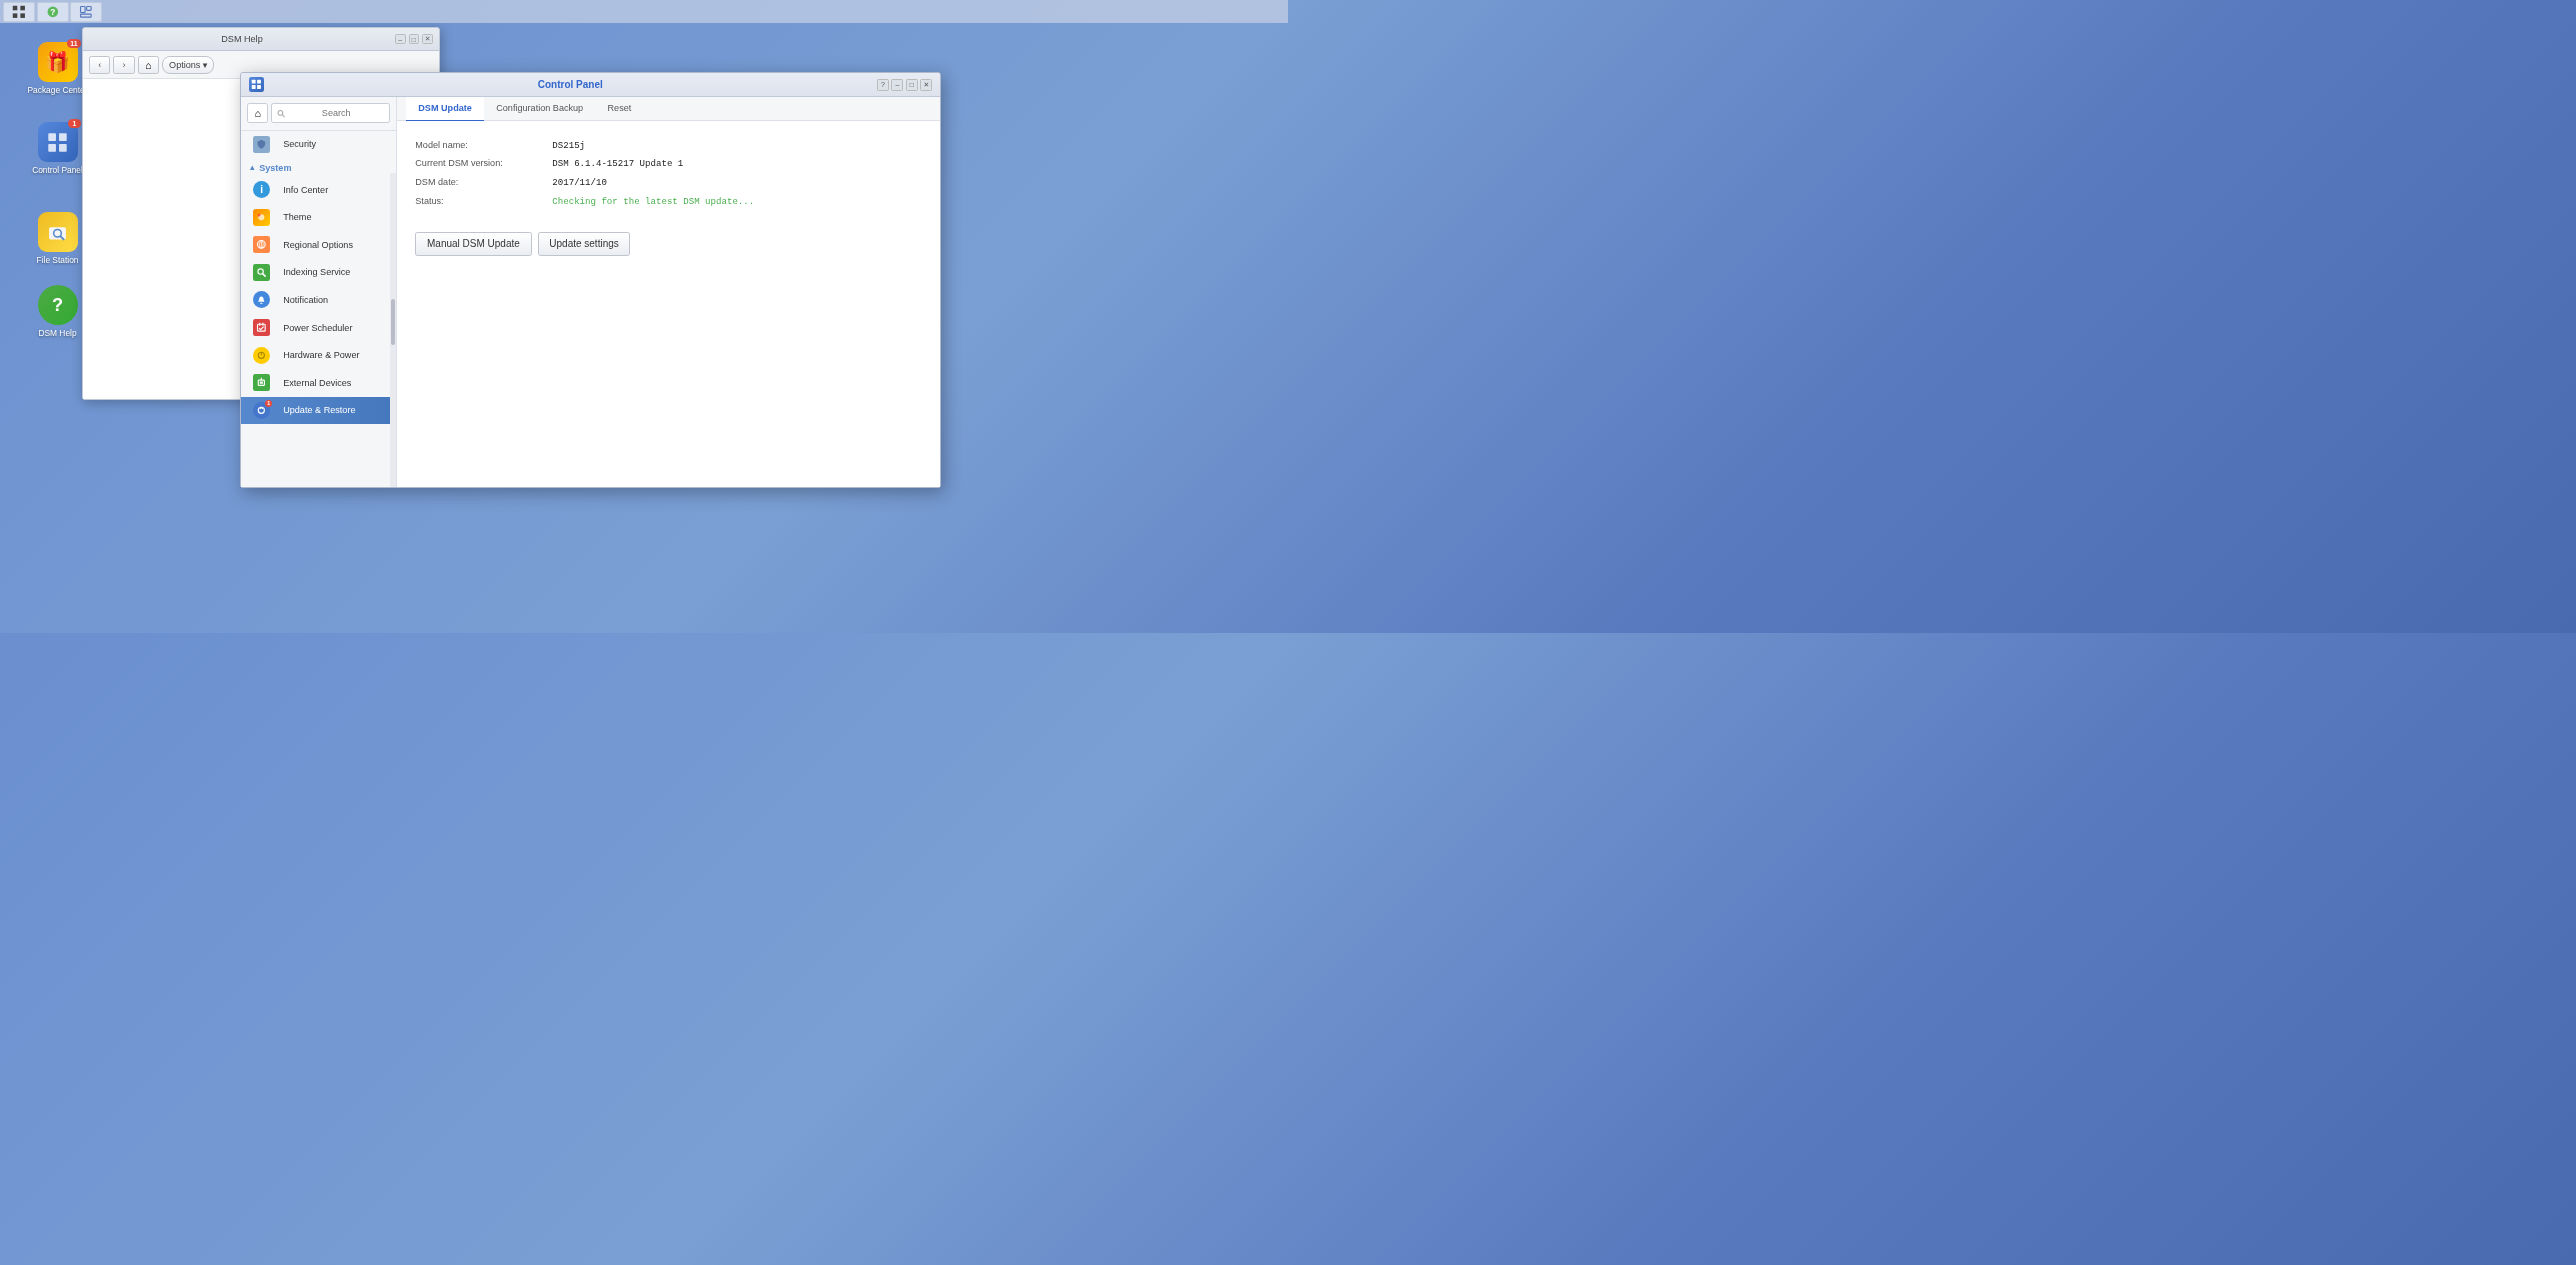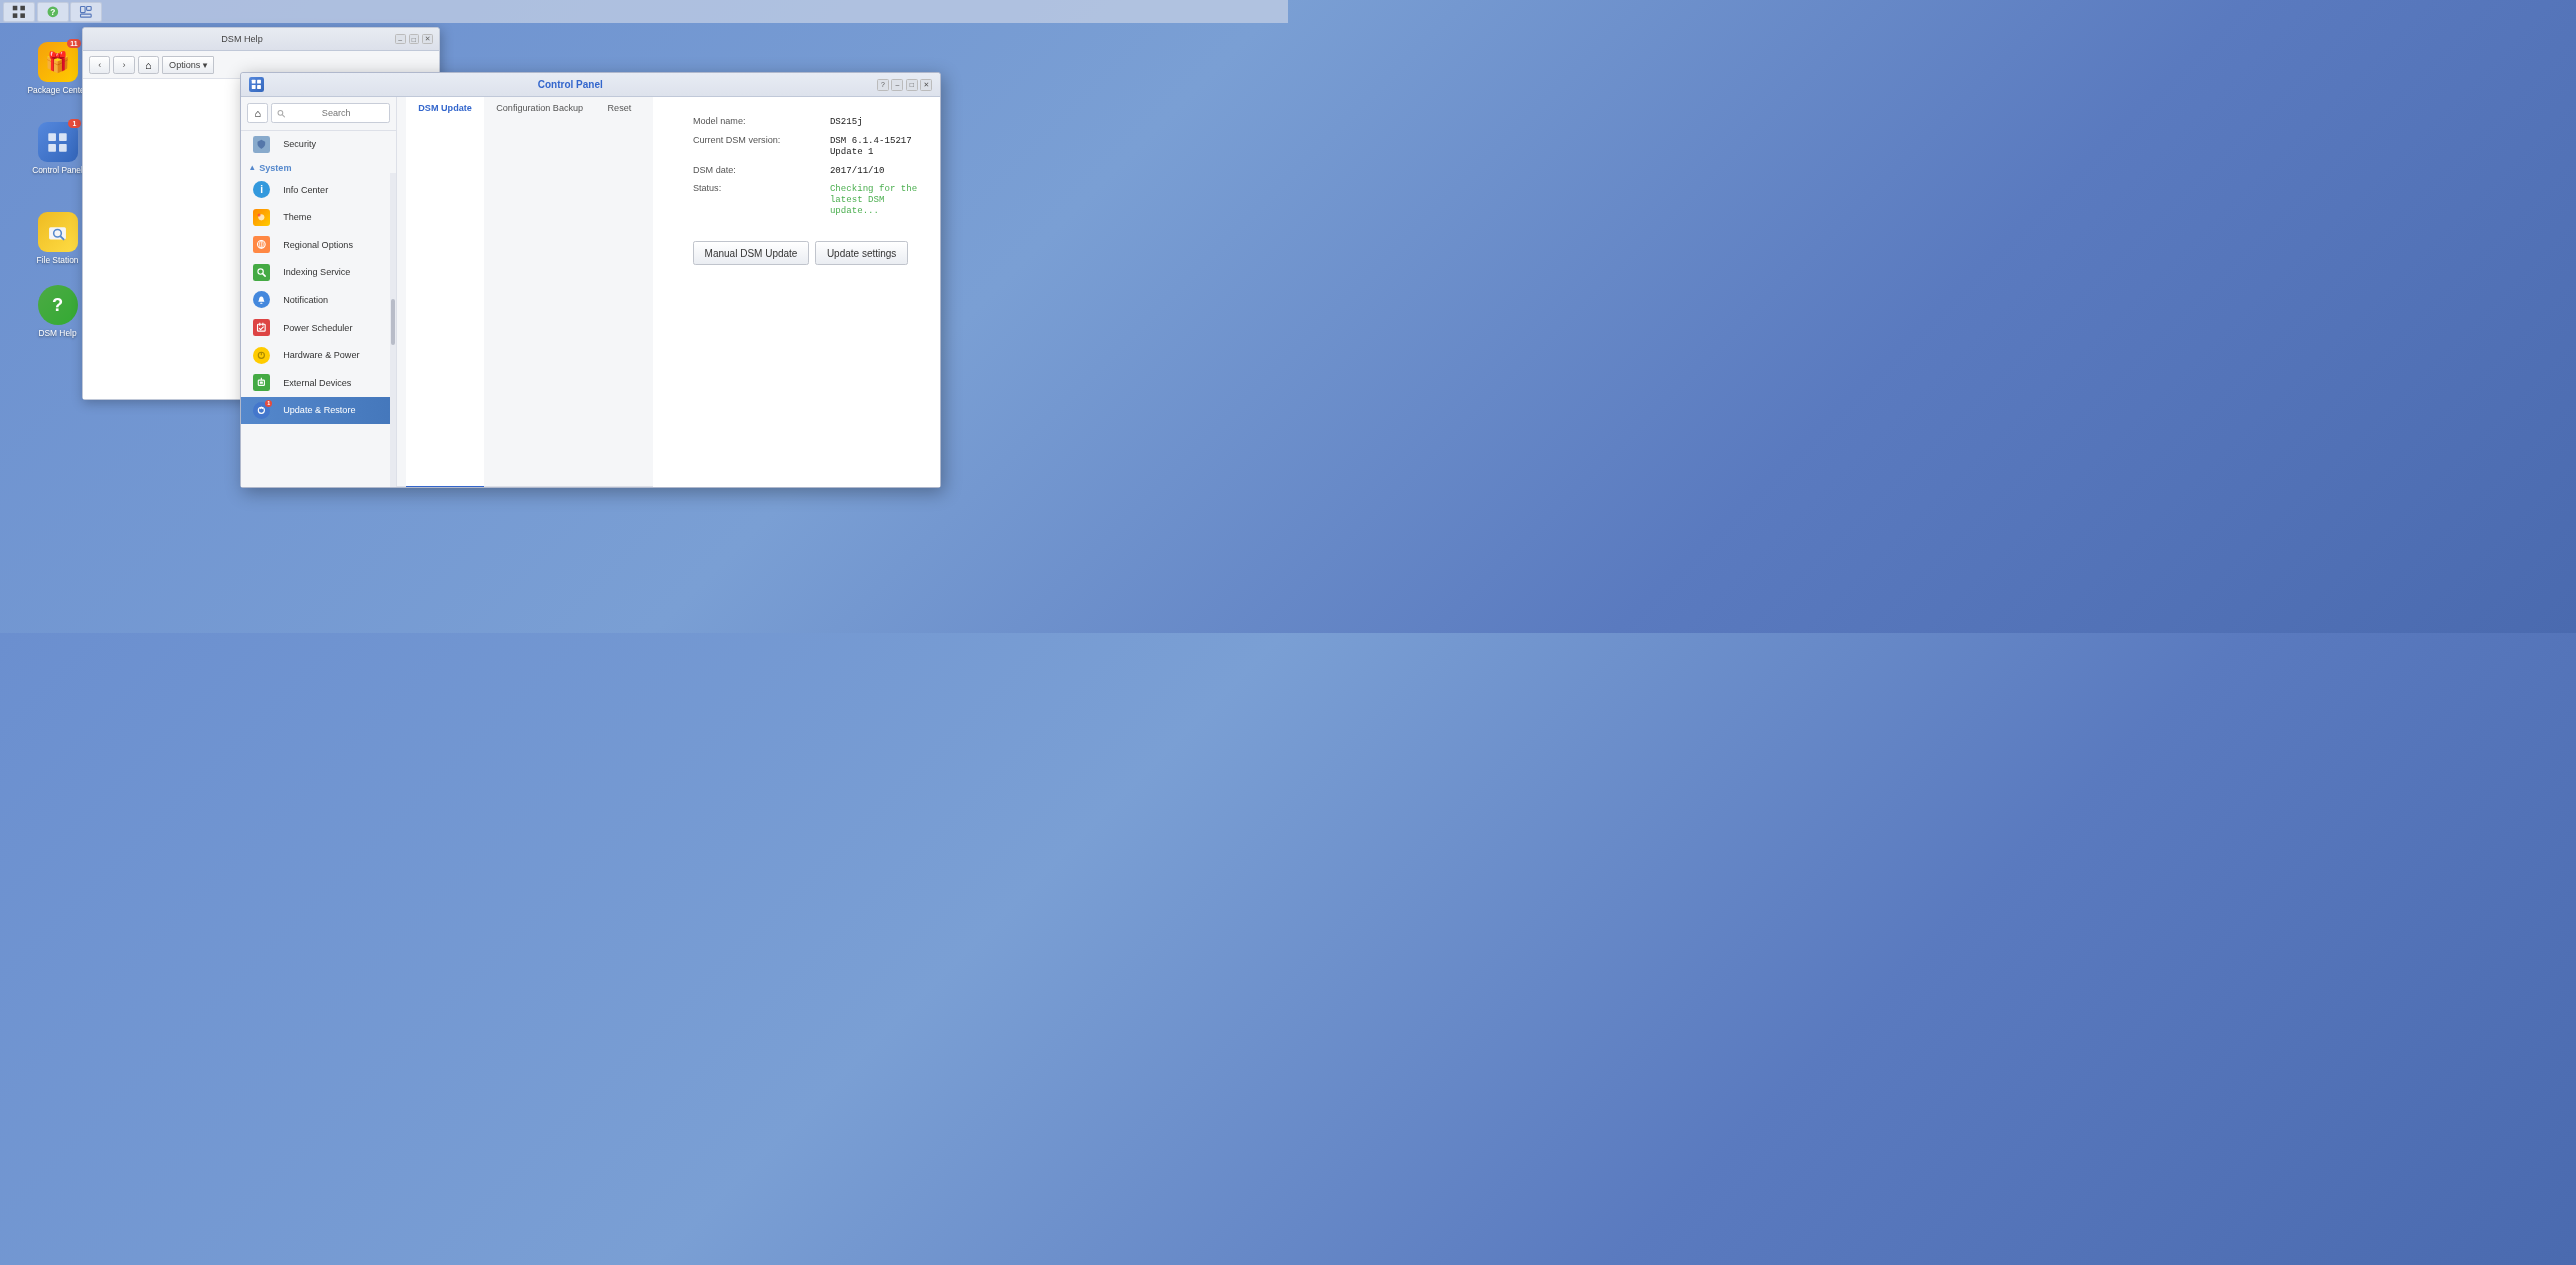--- a/index.html
+++ b/index.html
@@ -125,21 +125,21 @@
       border: 0.8px solid #c0c4cc;
       border-radius: 2.3px;
       background: linear-gradient(to bottom, #fff, #eaedf2);
       cursor: pointer;
       display: flex; align-items: center; justify-content: center;
       font-size: 10.7px;
     }
     .options-btn {
       height: 18.3px;
       border: 0.8px solid #c0c4cc;
-      border-radius: 1px;
+      border-radius: 8px;
       background: linear-gradient(to bottom, #fff, #eaedf2);
       cursor: pointer;
       padding: 0 6.1px;
       display: flex; align-items: center; gap: 2.3px;
       font-size: 9.1px; color: #444;
     }
     .dsm-help-content {
       height: 320px;
       background: white;
       overflow: hidden;
@@ -283,21 +283,21 @@
       top: 40%; width: 4.6px; left: 0.8px;
       height: 46px;
       background: #b8bcc8;
       border-radius: 2.3px;
     }
 
     
     .cp-main {
       flex: 1;
       background: white;
-      display: flex; flex-direction: row; gap: 22px;
+      display: flex; flex-direction: column;
     }
     .cp-tabs {
       display: flex;
       border-bottom: 0.8px solid #dde0e8;
       padding: 0 9.1px;
       background: #f5f6f8;
     }
     .cp-tab {
       padding: 6.1px 12.2px;
       font-size: 9.1px; color: #555;

